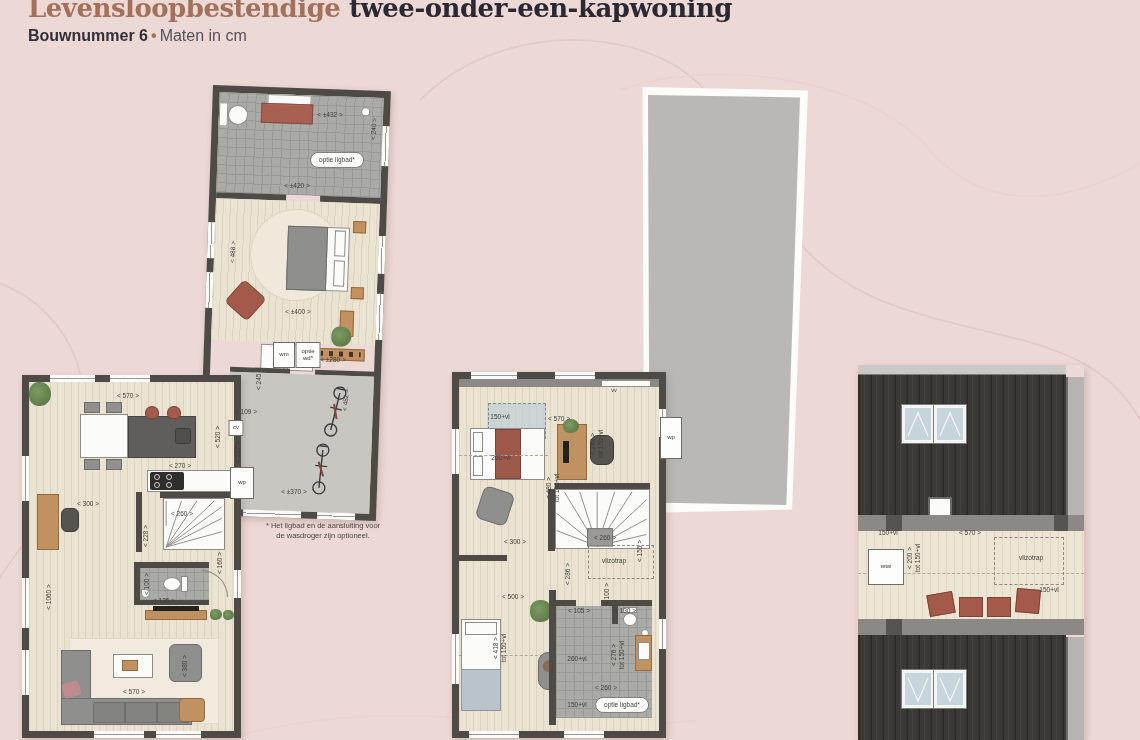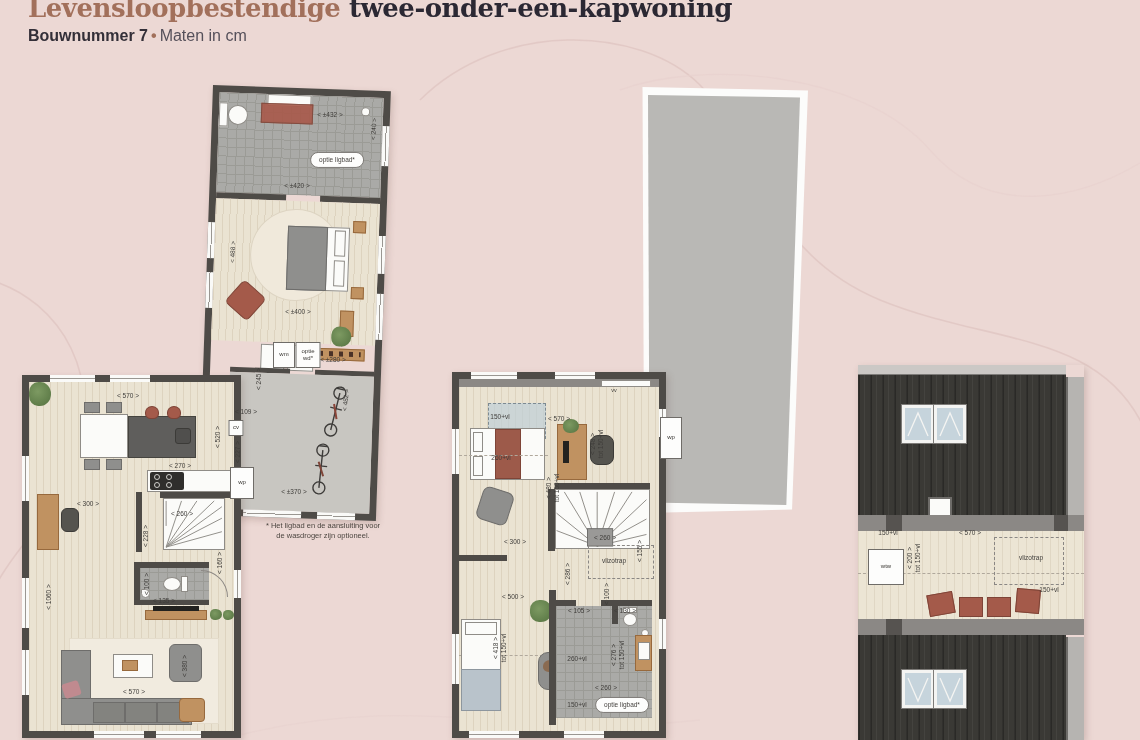--- a/index.html
+++ b/index.html
@@ -66,21 +66,21 @@
 
   <svg class="curves" width="1140" height="740">
     <path d="M420,100 C500,20 640,25 700,85 C755,140 760,250 880,300 C990,345 1100,330 1145,430" fill="none" stroke="#e0c6c2" stroke-width="1.6" opacity="0.8"></path>
     <path d="M-10,280 C60,300 110,380 70,470 C40,540 -5,560 -15,620" fill="none" stroke="#e0c6c2" stroke-width="1.6" opacity="0.8"></path>
     <path d="M620,90 C700,60 860,70 930,150 C990,220 1080,200 1145,160" fill="none" stroke="#e8d2ce" stroke-width="1.4" opacity="0.7"></path>
     <path d="M240,735 C420,690 520,740 700,720" fill="none" stroke="#e8d2ce" stroke-width="1.3" opacity="0.6"></path>
   </svg>
 
   <div class="hdr">
     <div class="title"><span class="accent">Levensloopbestendige</span><span> twee-onder-een-kapwoning</span></div>
-    <div class="subtitle"><b>Bouwnummer 7</b><span class="dot">•</span><span class="rest">Maten in cm</span></div>
+    <div class="subtitle"><b>Bouwnummer 6</b><span class="dot">•</span><span class="rest">Maten in cm</span></div>
   </div>
 
   <div class="plan" style="left:213px;top:85px;width:178px;height:430px;transform:rotate(2deg);transform-origin:0 0;background:#ecd8d4;z-index:1;">
     <div class="abs tile" style="left:0;top:0;width:164px;height:100px;"></div>
     <div class="abs white" style="left:48px;top:0;width:44px;height:12px;"></div>
     <div class="abs" style="left:42px;top:9px;width:52px;height:20px;background:#a8594a;border:1px solid #7e4437;opacity:.9;"></div>
     <div class="abs white" style="left:0;top:10px;width:9px;height:24px;"></div>
     <div class="abs white" style="left:9px;top:12px;width:20px;height:20px;border-radius:50%;"></div>
     <div class="abs white" style="left:142px;top:10px;width:9px;height:9px;border-radius:50%;"></div>
     <div class="wall" style="left:0;top:100px;width:70px;height:6px;"></div>

